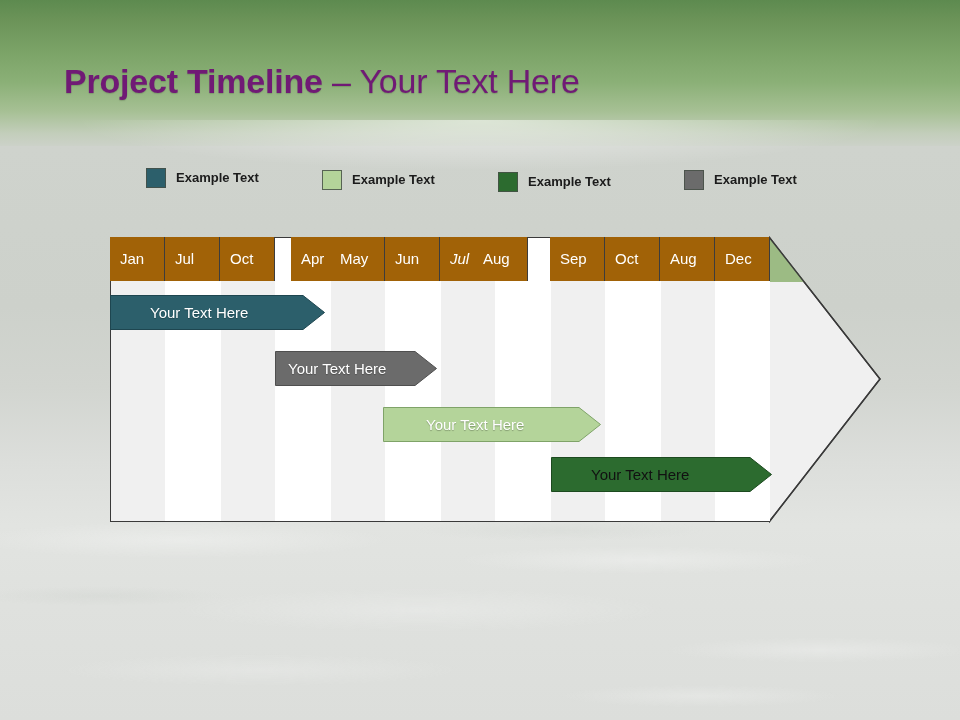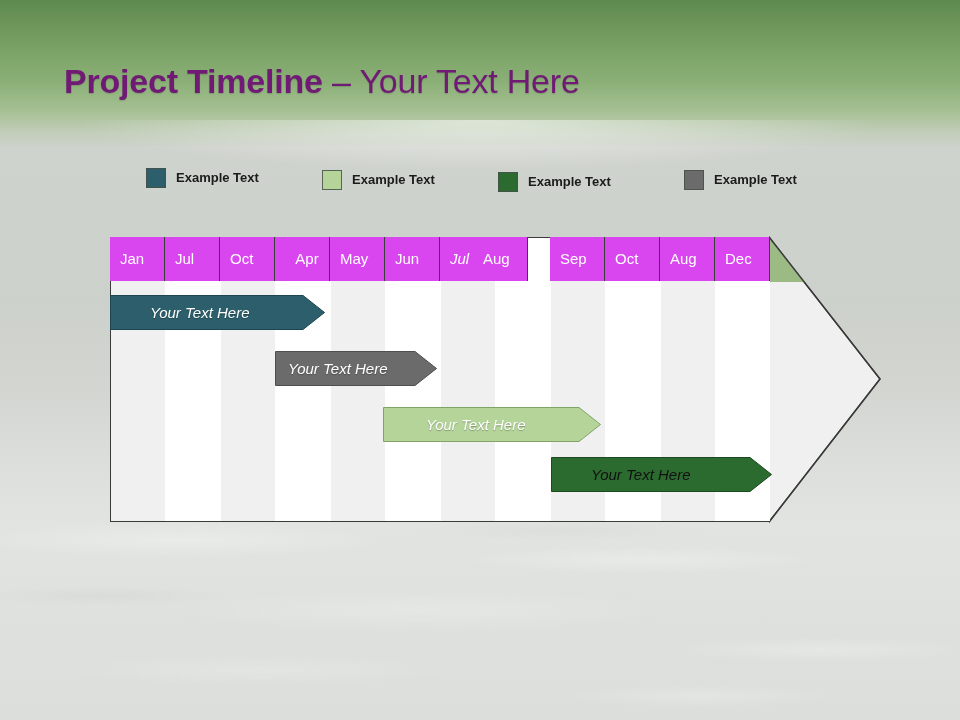--- a/index.html
+++ b/index.html
@@ -96,34 +96,34 @@
   }
   .col.shaded{ background:#f0f0f0; }
   .col.plain{ background:#ffffff; }
 
   #head-row{
     position:absolute; left:110px; top:237px;
     width:660px; height:44px;
   }
   .mcell{
     position:absolute; top:0; width:55px; height:44px;
-    background:#d946ef;
+    background:#a16207;
     border-right:1px solid #3c3c3c;
     color:#ffffff;
     font-size:15px;
     line-height:44px;
     padding-left:10px;
   }
   .mcell:first-child{ border-left:none; }
 
   
   #band-arrow{ position:absolute; left:769px; top:236px; width:115px; height:288px; }
 
   
-  .bar{ position:absolute; height:35px;font-style:italic; }
+  .bar{ position:absolute; height:35px; }
   .bar svg{ display:block; }
   .bar-label{
     position:absolute; top:0; height:35px;
     line-height:35px;
     font-size:15px;
     white-space:nowrap;
   }
   .bar-label.lt{ color:#ffffff; text-shadow:0 1px 1px rgba(0,0,0,.28); }
   .bar-label.dk{ color:#111111; }
 </style>
@@ -179,21 +179,21 @@
       <div class="col plain" style="left: 385px;"></div>
       <div class="col shaded" style="left: 440px;"></div>
       <div class="col plain" style="left: 495px;"></div>
       <div class="col shaded" style="left: 550px;"></div>
       <div class="col plain" style="left: 605px;"></div>
     </div>
   <div id="head-row">
       <div class="mcell" style="left: 0px;">Jan</div>
       <div class="mcell" style="left: 55px;">Jul</div>
       <div class="mcell" style="left: 110px;">Oct</div>
-      <div class="mcell" style="left: 165px; text-align: center;">Apr</div>
+      <div class="mcell" style="left: 181px;">Apr</div>
       <div class="mcell" style="left: 220px;">May</div>
       <div class="mcell" style="left: 275px;">Jun</div>
       <div class="mcell" style="left: 330px; font-style: italic;">Jul</div>
       <div class="mcell" style="left: 363px;">Aug</div>
       <div class="mcell" style="left: 440px;">Sep</div>
       <div class="mcell" style="left: 495px;">Oct</div>
       <div class="mcell" style="left: 550px;">Aug</div>
       <div class="mcell" style="left: 605px;">Dec</div>
     </div>
   <div id="bars-layer">

